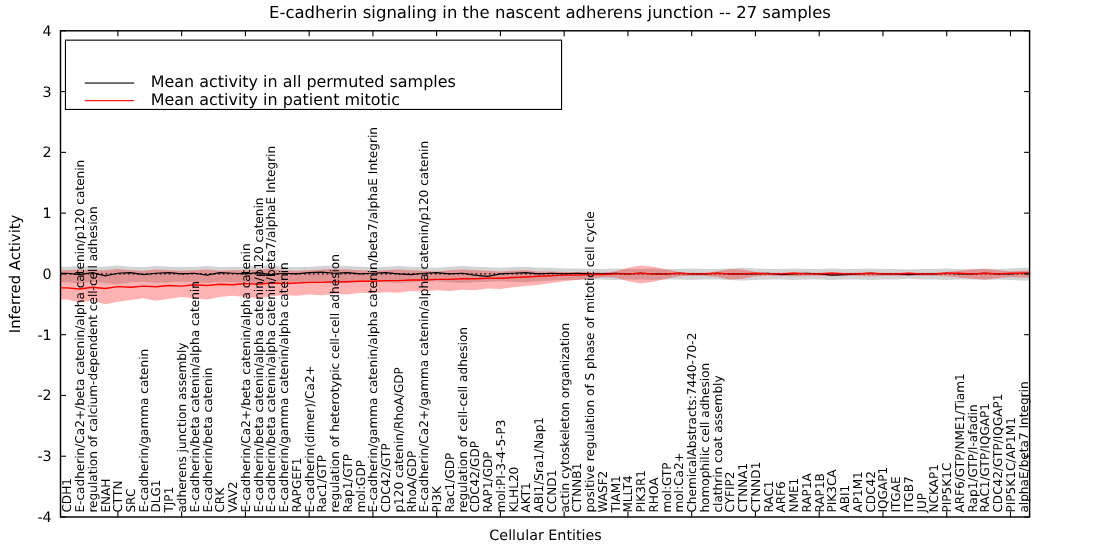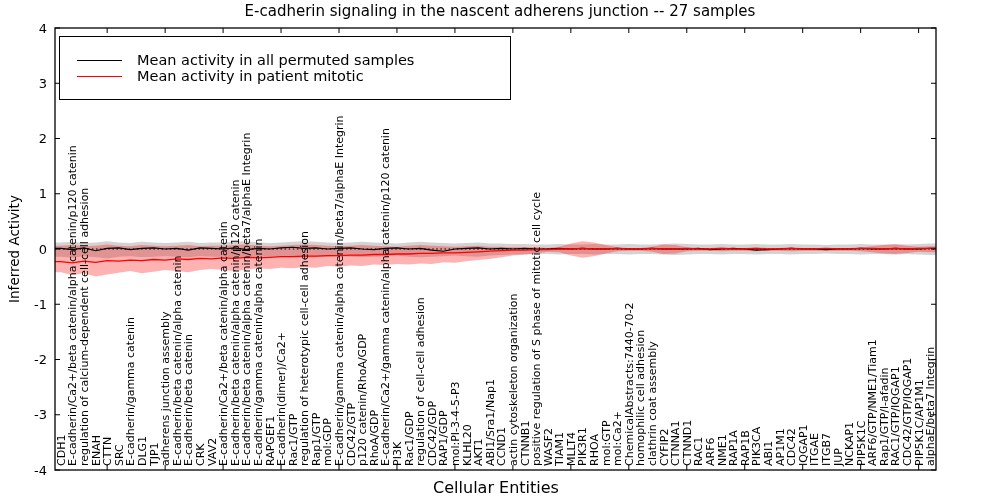--- a/index.html
+++ b/index.html
@@ -10,27 +10,27 @@
   .chart-title{
     position:absolute;left:0;top:2px;width:1000px;text-align:center;
     font-size:15px;
   }
   .ylabel{
     position:absolute;left:14px;top:249px;transform:translate(-50%,-50%) rotate(-90deg);
     font-size:13.5px;white-space:nowrap;
   }
   .xlabel{
     position:absolute;left:496px;top:487px;transform:translate(-50%,-50%);
-    font-size:16px;white-space:nowrap;
+    font-size:13px;white-space:nowrap;
   }
   svg{position:absolute;left:0;top:0;}
   .legend{
     position:absolute;left:59px;top:36px;width:452px;height:64px;
     border:1.6px solid #000;background:#fff;box-sizing:border-box;
-    display:flex;flex-direction:column;justify-content:center;
+    display:flex;flex-direction:column;justify-content:flex-end;
     padding-left:17px;z-index:5;
   }
   .legend-row{display:flex;align-items:center;gap:15px;font-size:14.5px;}
   .legend-line{width:45px;height:0;border-top:1.6px solid #000;flex:0 0 auto;}
   .legend-line.red{border-top-color:#ff0000;}
 </style>
 </head>
 <body>
 
 <div class="figure">

